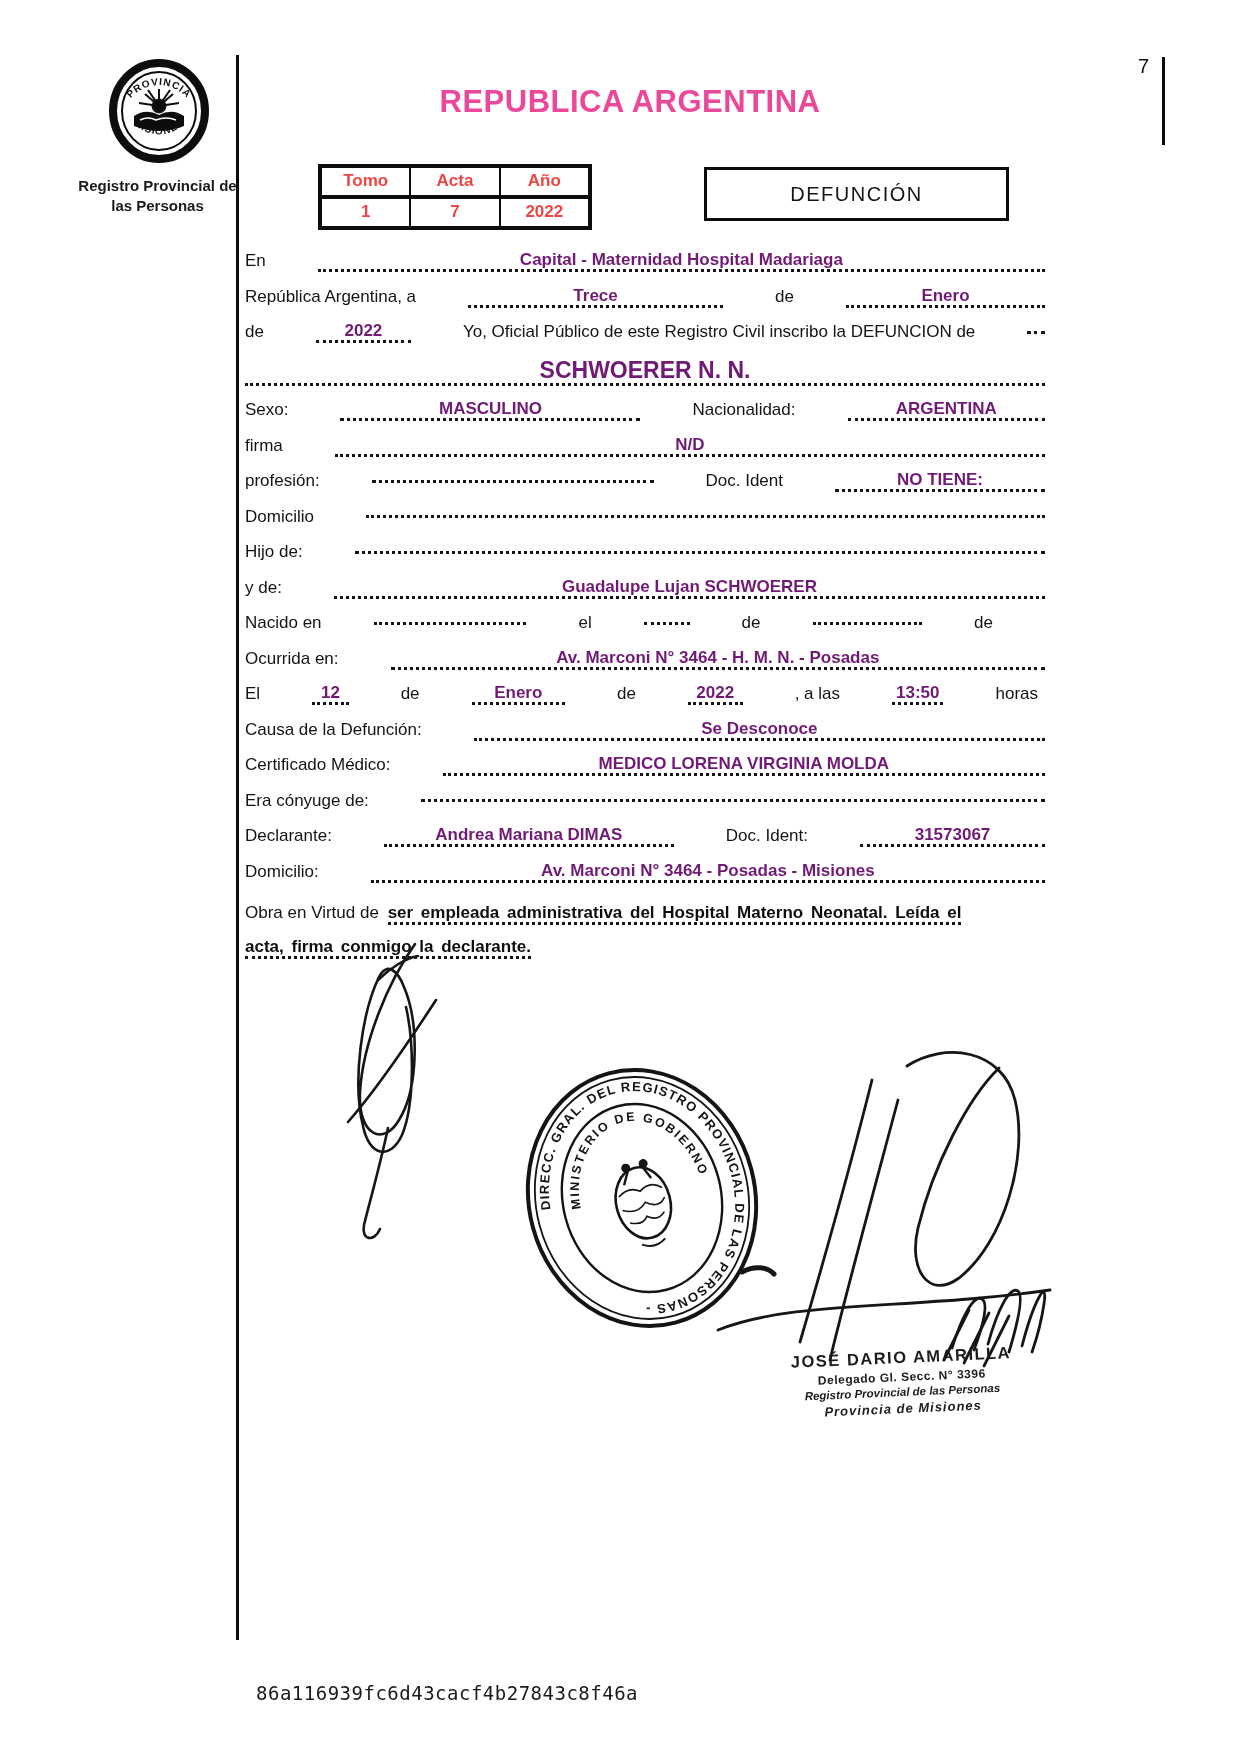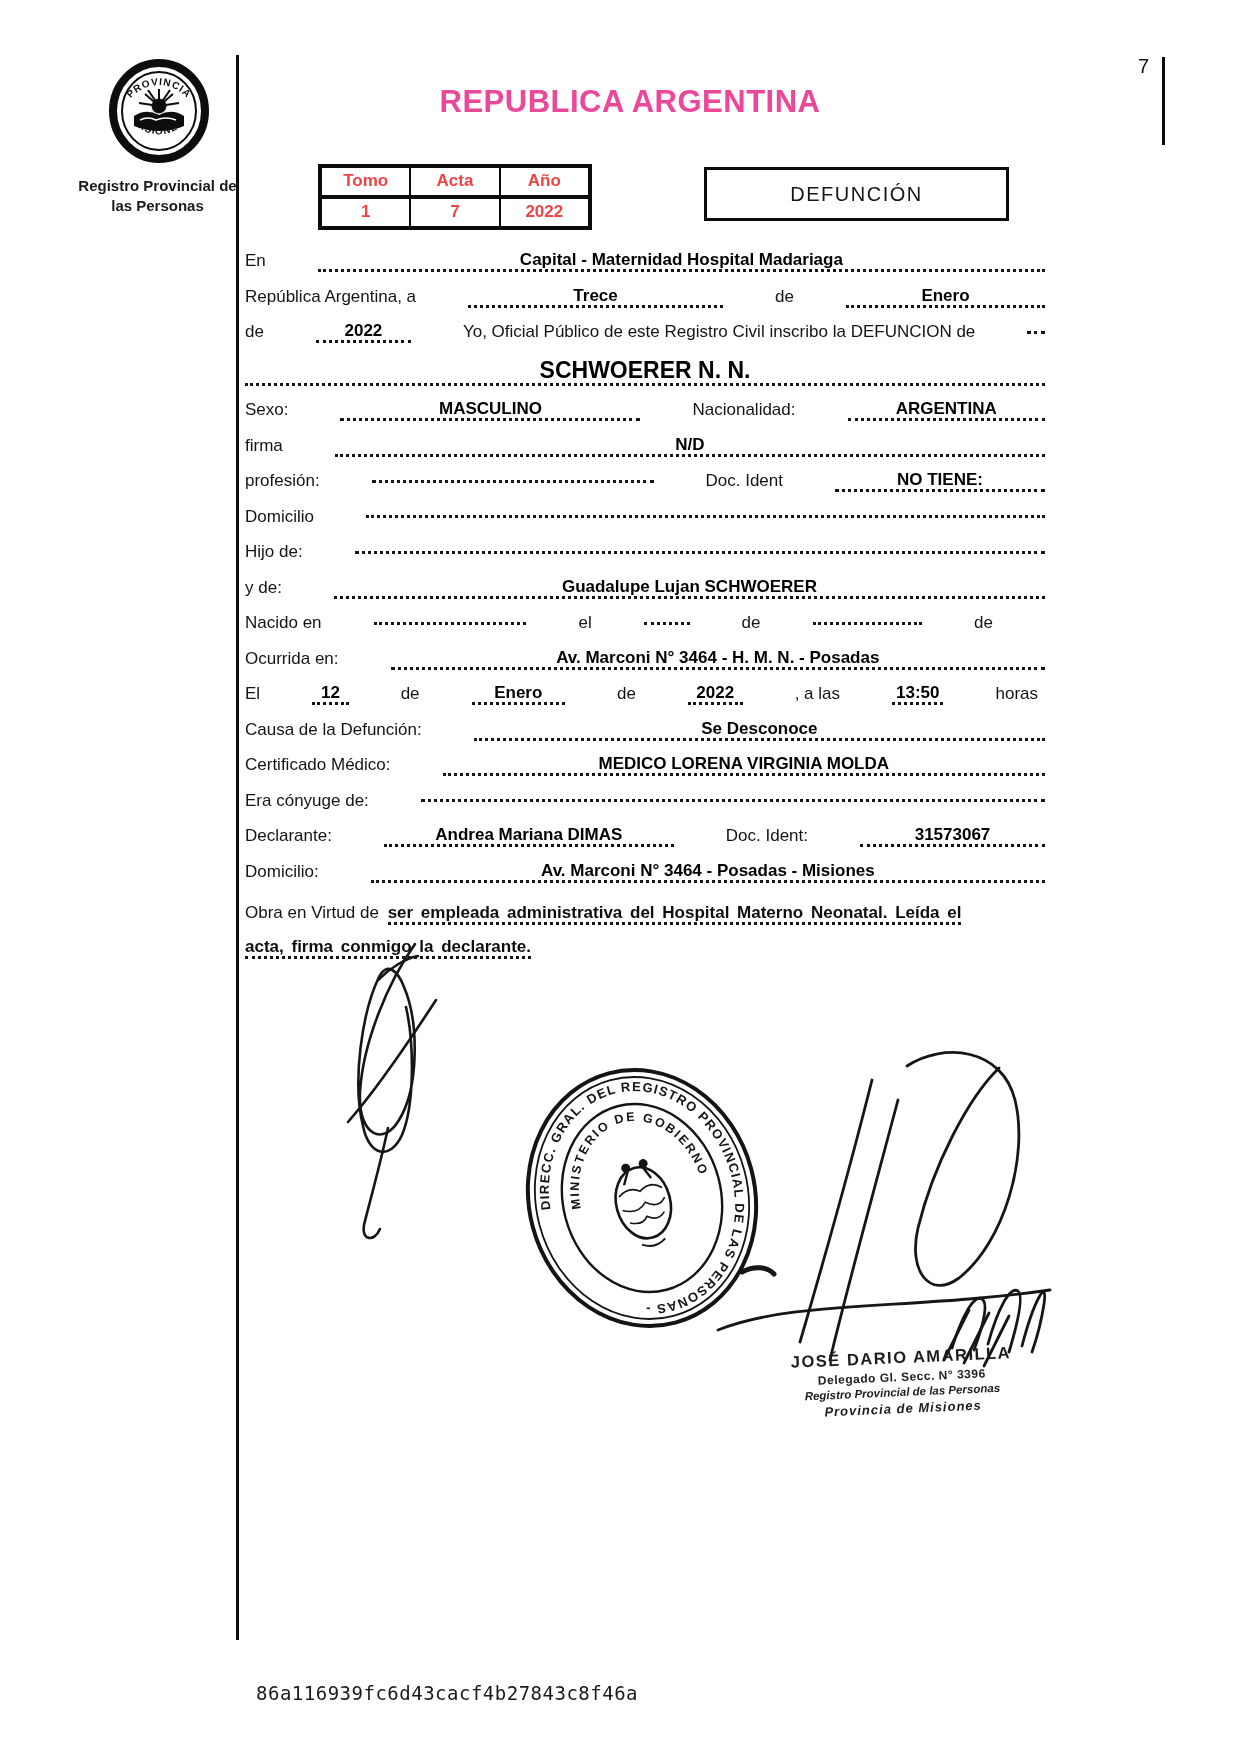--- a/index.html
+++ b/index.html
@@ -27,21 +27,21 @@
   .defuncion-box { position:absolute; left:704px; top:167px; width:305px; height:54px;
                    border:3px solid #0c0c0c; display:flex; align-items:center; justify-content:center;
                    font-size:20px; letter-spacing:1.5px; color:#151515; }
 
   .form { position:absolute; left:245px; top:250px; width:800px; font-size:17px; }
   .row { display:flex; align-items:center; margin-bottom:13.5px; min-height:22px;gap:45px; }
   .lbl { white-space:nowrap; padding-right:7px; color:#141414; }
   .lbl.after { padding-left:7px; }
   .fill { border-bottom:3px dotted #161616; display:flex; justify-content:center; align-items:flex-end; }
   .grow { flex:1 1 auto; }
-  .val { font-weight:bold; white-space:nowrap; padding:0 4px; margin-bottom:-1px; color:#000000; } .w90{width:90px;} .w95{width:95px;} .w135{width:135px;}
+  .val { font-weight:bold; white-space:nowrap; padding:0 4px; margin-bottom:-1px; color:#701a75; } .w90{width:90px;} .w95{width:95px;} .w135{width:135px;}
   .w185{width:185px;} .w210{width:210px;} .w215{width:215px;} .w230{width:230px;}
   .w255{width:255px;} .w300{width:300px;}
 
   .obra { line-height:2.0; margin-top:2px; }
   .obra .ul { border-bottom:3px dotted #161616; font-weight:bold; word-spacing:3px; color:#0e0e0e; }
   .obra .lbl { padding-right:4px; }
 
   .sig-left { position:absolute; left:318px; top:930px; }
   .stamp { position:absolute; left:508px; top:1053px; }
   .sig-right { position:absolute; left:712px; top:1038px; }

